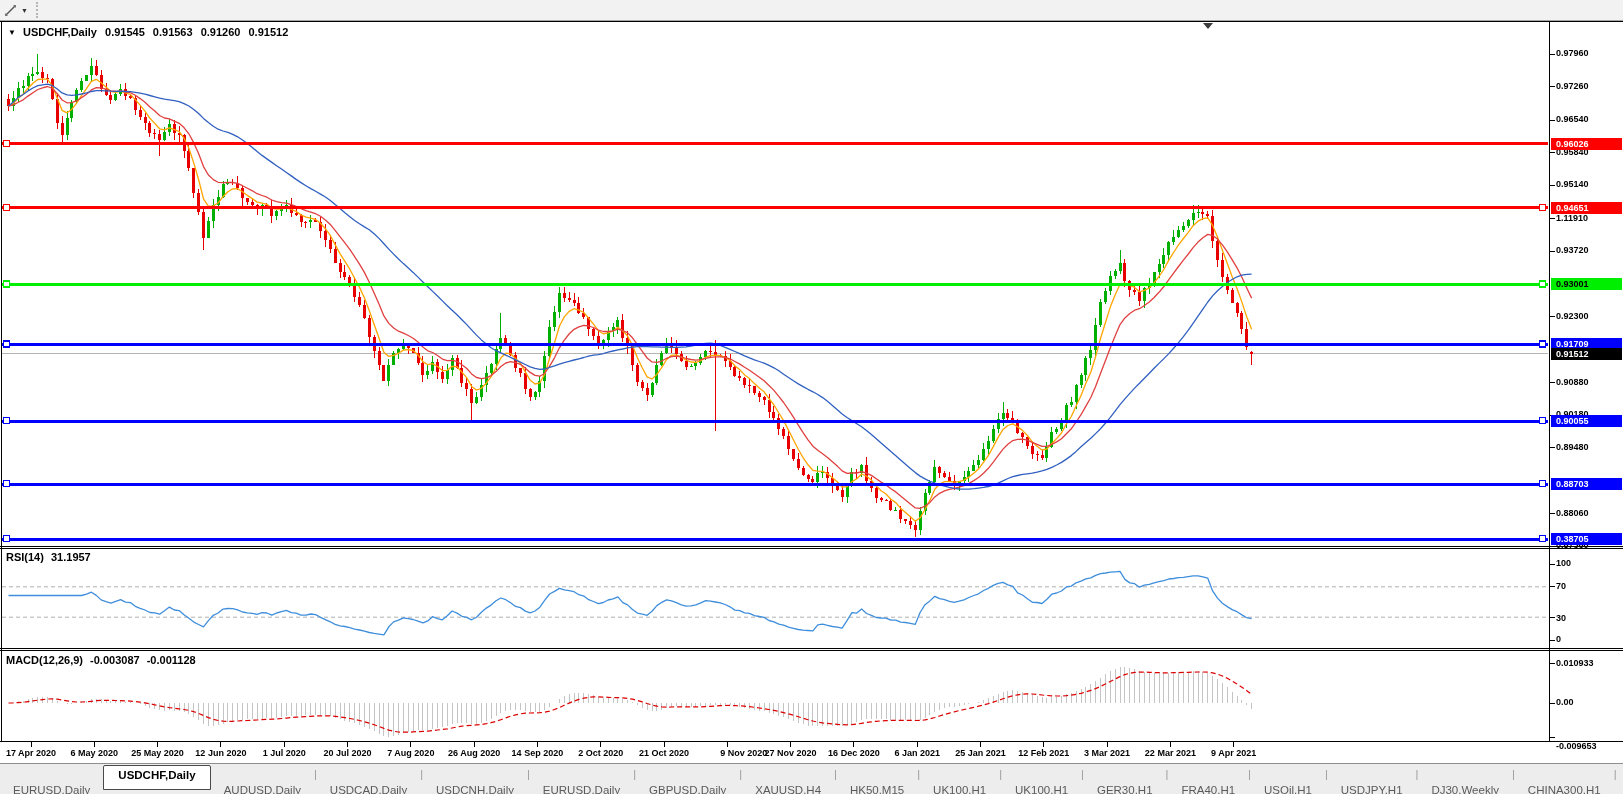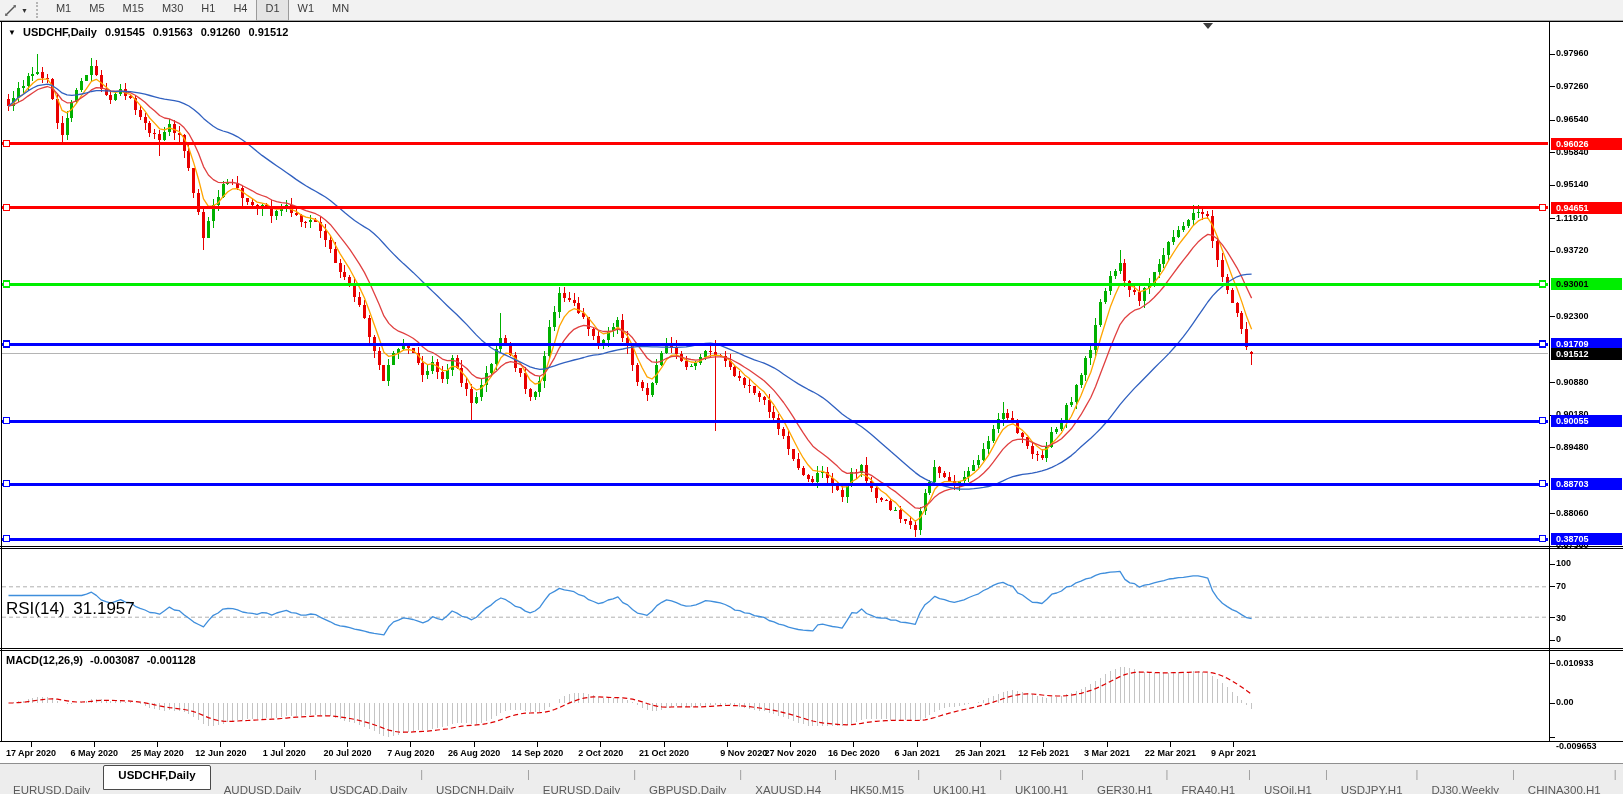--- a/index.html
+++ b/index.html
@@ -7,21 +7,21 @@
   #toolbar{position:absolute;left:0;top:0;width:1623px;height:20px;background:#f2f2f2;border-bottom:1px solid #a6a6a6;display:flex;align-items:center;z-index:5;}
   .tool-icon-wrap{display:flex;align-items:center;padding:0 4px 0 3px;height:20px;cursor:pointer;}
   .tool-caret{font-size:7px;color:#333;margin-left:3px;}
   .tb-sep{width:5px;height:16px;margin:0 4px;border-left:2px dotted #b5b5b5;}
   .tf-btn{font-size:11px;color:#3c3c3c;padding:2px 8px;height:16px;line-height:13px;cursor:pointer;border:1px solid transparent;}
   .tf-btn.active{background:#e4e4e4;border:1px solid #9a9a9a;}
   #chart-svg{position:absolute;left:0;top:0;z-index:1;}
   .ovl{position:absolute;z-index:3;white-space:nowrap;}
   #chart-title{left:8px;top:26px;font-size:11px;font-weight:700;color:#000;}
   #chart-title .num{margin-left:5px;}
-  #rsi-label{left:6px;top:551px;font-size:17px;font-weight:400;color:#000;margin-top:48px;}
+  #rsi-label{left:6px;top:551px;font-size:11px;font-weight:700;color:#000;}
   #macd-label{left:6px;top:654px;font-size:11px;font-weight:700;color:#000;}
   .axis-label{position:absolute;left:1556px;font-size:9px;font-weight:700;color:#000;z-index:2;}
   .badge{position:absolute;left:1551px;width:66px;height:12px;line-height:12px;padding-left:5px;font-size:9px;font-weight:700;z-index:4;}
   .date-label{position:absolute;top:748px;font-size:9px;font-weight:700;color:#000;transform:translateX(-50%);z-index:3;}
   #tabbar{position:absolute;left:0;top:763px;width:1623px;height:31px;background:#ededed;border-top:1px solid #8f8f8f;display:flex;align-items:flex-start;z-index:6;}
   .tab{font-size:11.5px;color:#5a5a5a;padding:20px 13px 0 13px;height:18px;cursor:pointer;}
   .tab.active{background:#ffffff;border:1px solid #4a4a4a;border-top-left-radius:2px;border-top-right-radius:2px;color:#000;font-weight:700;padding:3px 14px 2px 14px;margin-top:1px;}
   .tab-sep{color:#9a9a9a;font-size:11px;padding-top:4px;}
 </style>
 </head>
@@ -30,31 +30,20 @@
 <div id="toolbar">
   <div class="tool-icon-wrap">
     <svg width="15" height="15" viewBox="0 0 15 15">
       <line x1="3" y1="12" x2="12" y2="3" stroke="#555" stroke-width="1.4"></line>
       <path d="M10 2 L13 2 L13 5 Z" fill="#777"></path>
       <path d="M2 10 L2 13 L5 13 Z" fill="#777"></path>
     </svg>
     <span class="tool-caret">▼</span>
   </div>
   <div class="tb-sep"></div>
-  <div id="tf-buttons" style="display:flex;">
-      <div class="tf-btn">M1</div>
-      <div class="tf-btn">M5</div>
-      <div class="tf-btn">M15</div>
-      <div class="tf-btn">M30</div>
-      <div class="tf-btn">H1</div>
-      <div class="tf-btn">H4</div>
-      <div class="tf-btn active">D1</div>
-      <div class="tf-btn">W1</div>
-      <div class="tf-btn">MN</div>
-    </div>
 </div>
 
 <svg id="chart-svg" width="1623" height="794">
     <g shape-rendering="crispEdges">
       <line x1="0" y1="21.5" x2="1623" y2="21.5" stroke="#000" stroke-width="1"></line>
       <line x1="0" y1="546.5" x2="1623" y2="546.5" stroke="#000" stroke-width="1"></line>
       <line x1="0" y1="548.5" x2="1623" y2="548.5" stroke="#000" stroke-width="1"></line>
       <line x1="0" y1="648" x2="1623" y2="648" stroke="#000" stroke-width="1"></line>
       <line x1="0" y1="650.5" x2="1623" y2="650.5" stroke="#000" stroke-width="1"></line>
       <line x1="0" y1="741.5" x2="1623" y2="741.5" stroke="#000" stroke-width="1"></line>

